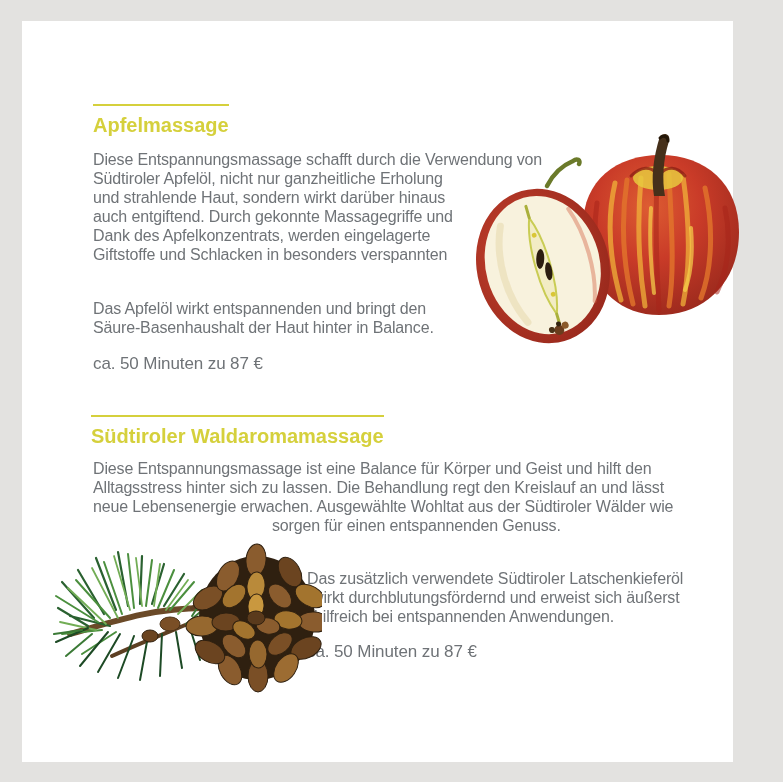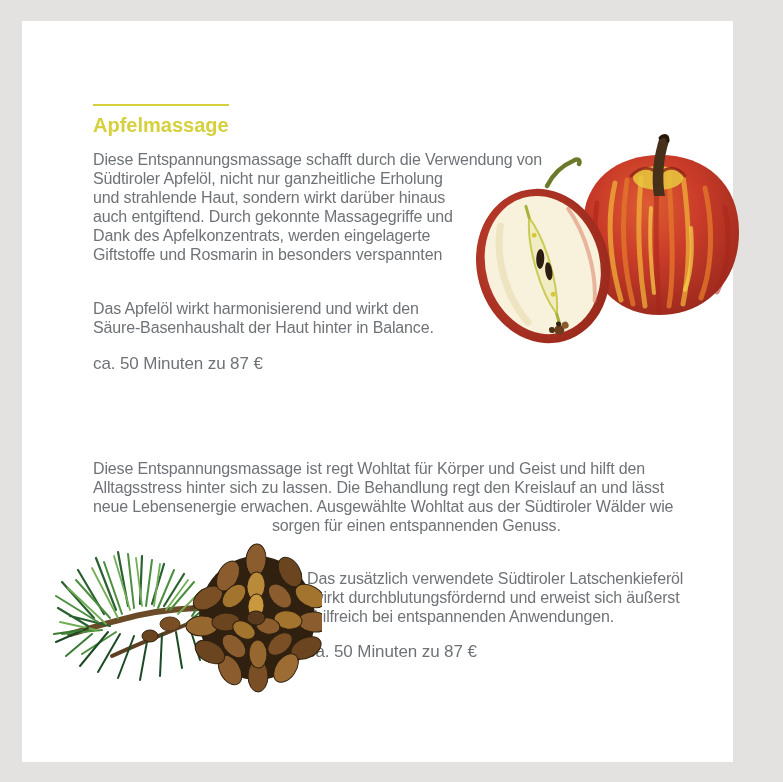--- a/index.html
+++ b/index.html
@@ -74,25 +74,25 @@
   <div class="page">
 
     <h2 class="heading" id="h1">Apfelmassage</h2>
 
     <div class="para" id="s1p1">
         <div class="tline">Diese Entspannungsmassage schafft durch die Verwendung von</div>
         <div class="tline">Südtiroler Apfelöl, nicht nur ganzheitliche Erholung</div>
         <div class="tline">und strahlende Haut, sondern wirkt darüber hinaus</div>
         <div class="tline">auch entgiftend. Durch gekonnte Massagegriffe und</div>
         <div class="tline">Dank des Apfelkonzentrats, werden eingelagerte</div>
-        <div class="tline">Giftstoffe und Rosmarin in besonders verspannten</div>
+        <div class="tline">Giftstoffe und Schlacken in besonders verspannten</div>
       </div>
 
     <div class="para" id="s1p2">
-        <div class="tline">Das Apfelöl wirkt harmonisierend und wirkt den</div>
+        <div class="tline">Das Apfelöl wirkt entspannenden und bringt den</div>
         <div class="tline">Säure-Basenhaushalt der Haut hinter in Balance.</div>
       </div>
 
     <div class="price" id="s1price">ca. 50 Minuten zu 87 €</div>
 
     <svg class="illu" id="apple-illu" width="290" height="240" viewBox="0 0 290 240" aria-hidden="true">
       <defs>
         <radialGradient id="gA" cx="42%" cy="32%" r="75%">
           <stop offset="0%" stop-color="#dd5c32"></stop>
           <stop offset="45%" stop-color="#c93b28"></stop>
@@ -132,23 +132,24 @@
         <g transform="translate(-2,66)">
           <circle r="5" fill="#6a3d1d"></circle>
             <circle cx="7" cy="-3" r="3.5" fill="#8a5a2a"></circle>
             <circle cx="-7" cy="-2" r="3" fill="#4c3318"></circle>
             <circle cx="1" cy="-6" r="2.5" fill="#33220f"></circle>
         </g>
       </g>
       <path d="M92,78 C98,66 106,58 118,53 M118,53 C122,50 126,52 124,56" fill="none" stroke="#6b7a2a" stroke-width="4.5" stroke-linecap="round"></path>
     </svg>
 
+    <h2 class="heading" id="h2">Südtiroler Waldaromamassage</h2>
 
     <div class="para" id="s2p1">
-        <div class="tline">Diese Entspannungsmassage ist regt Wohltat für Körper und Geist und hilft den</div>
+        <div class="tline">Diese Entspannungsmassage ist eine Balance für Körper und Geist und hilft den</div>
         <div class="tline">Alltagsstress hinter sich zu lassen. Die Behandlung regt den Kreislauf an und lässt</div>
         <div class="tline">neue Lebensenergie erwachen. Ausgewählte Wohltat aus der Südtiroler Wälder wie</div>
         <div class="tline">sorgen für einen entspannenden Genuss.</div>
       </div>
 
     <div class="para" id="s2p2">
         <div class="tline">Das zusätzlich verwendete Südtiroler Latschenkieferöl</div>
         <div class="tline">wirkt durchblutungsfördernd und erweist sich äußerst</div>
         <div class="tline">hilfreich bei entspannenden Anwendungen.</div>
       </div>

